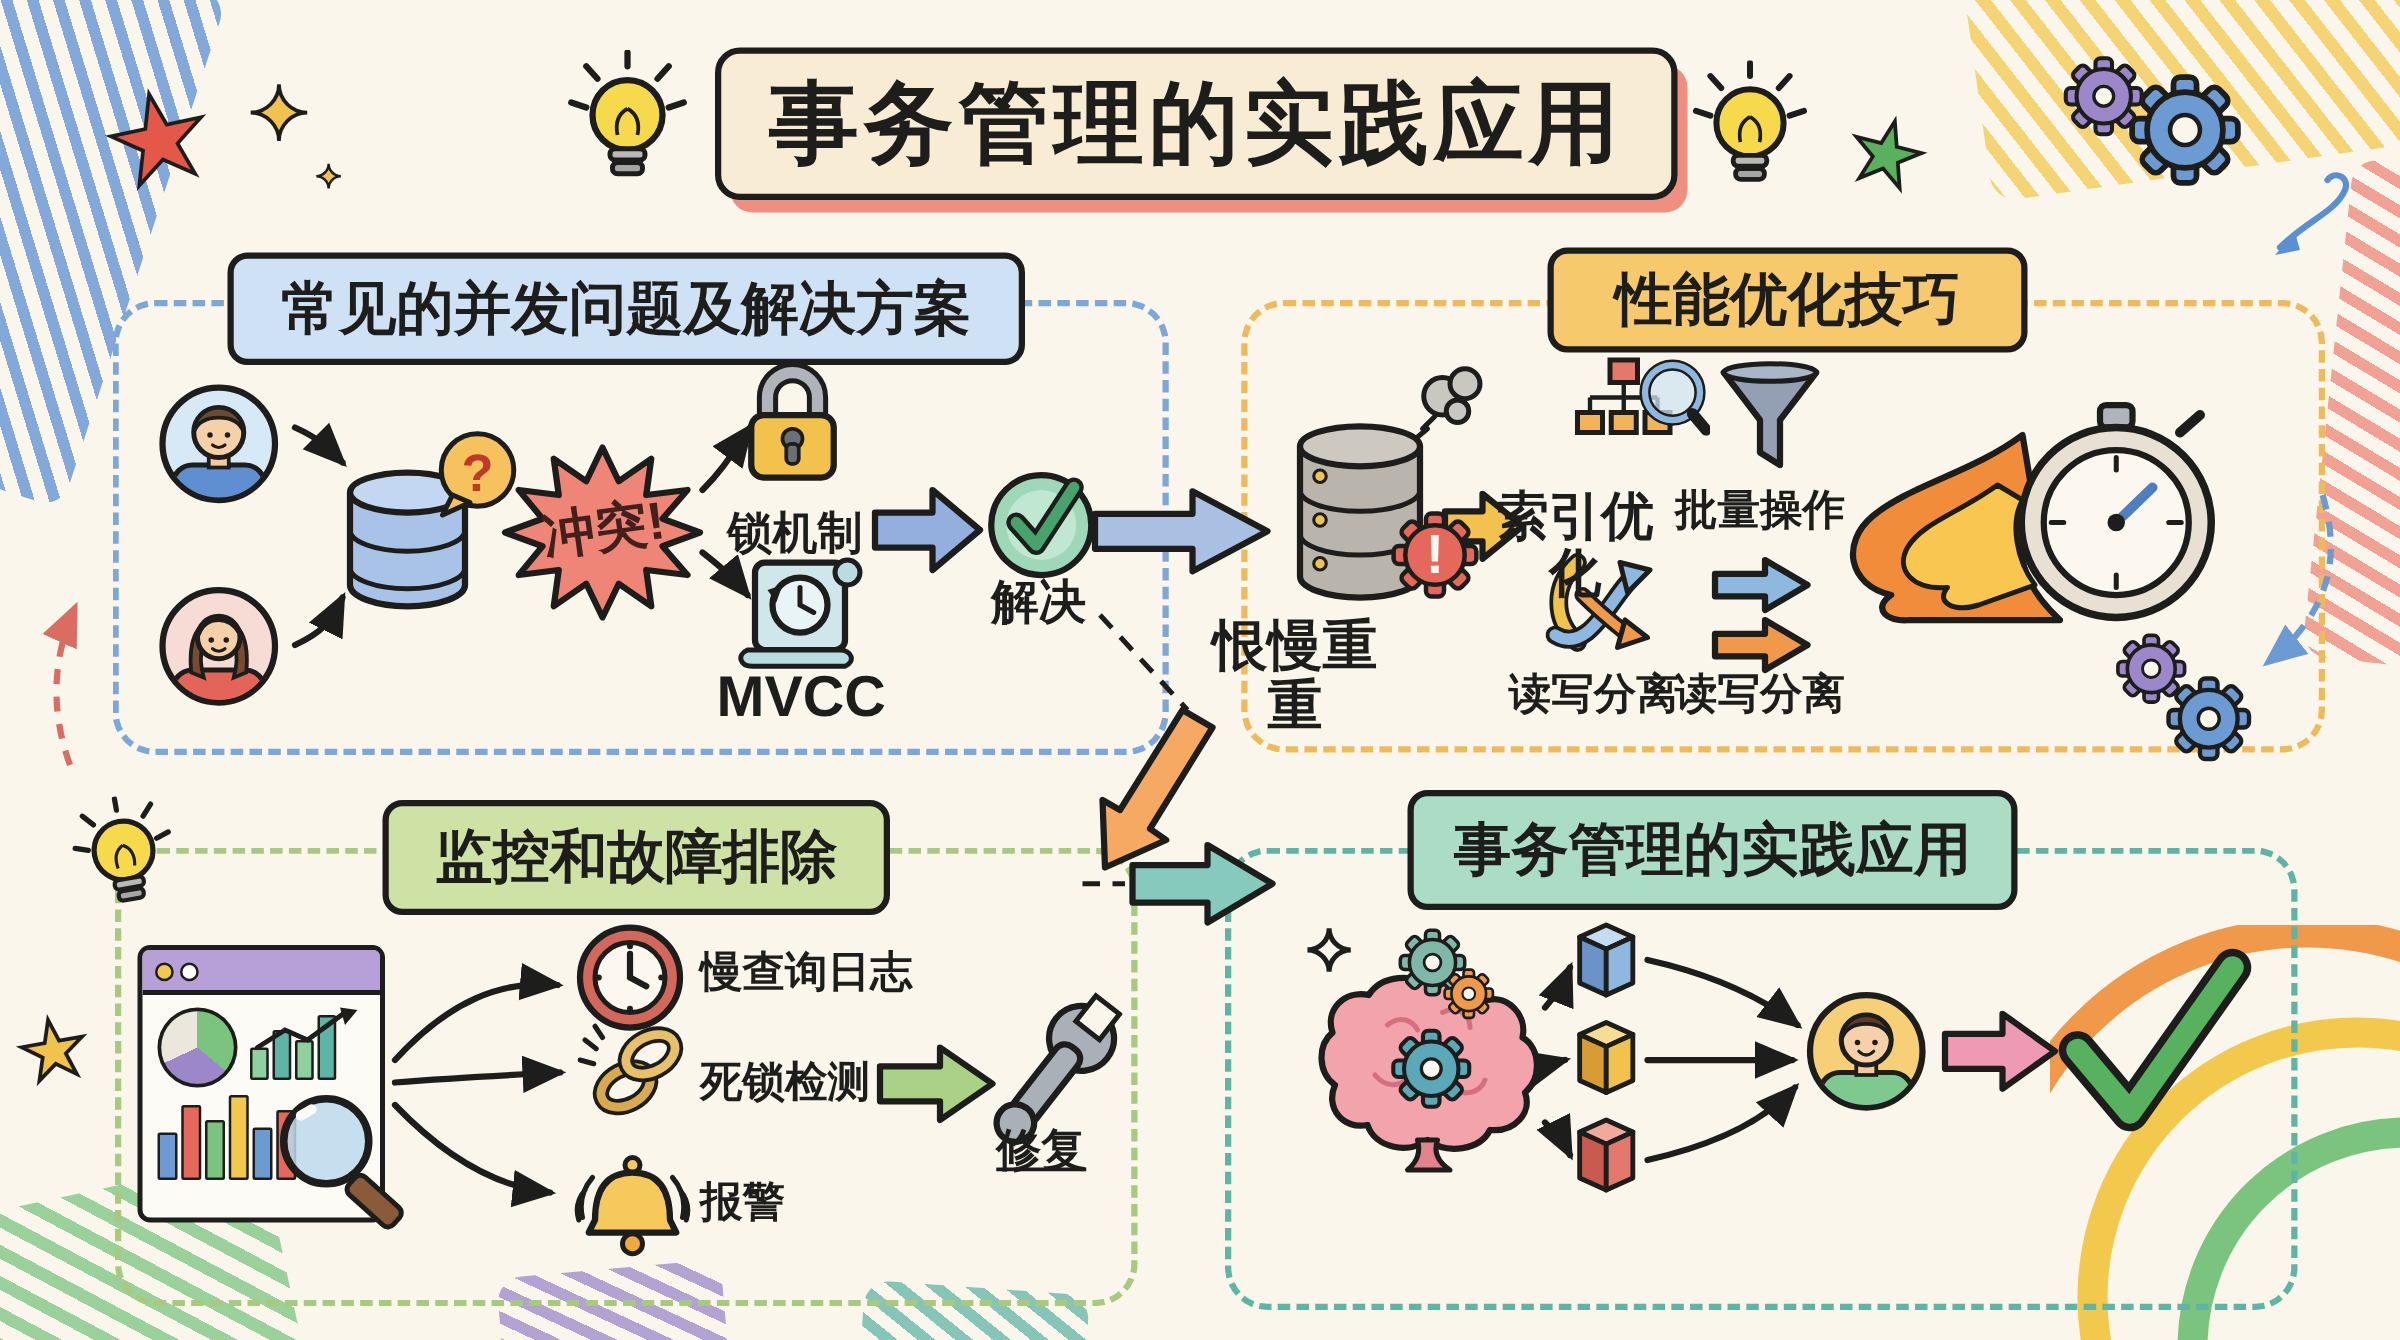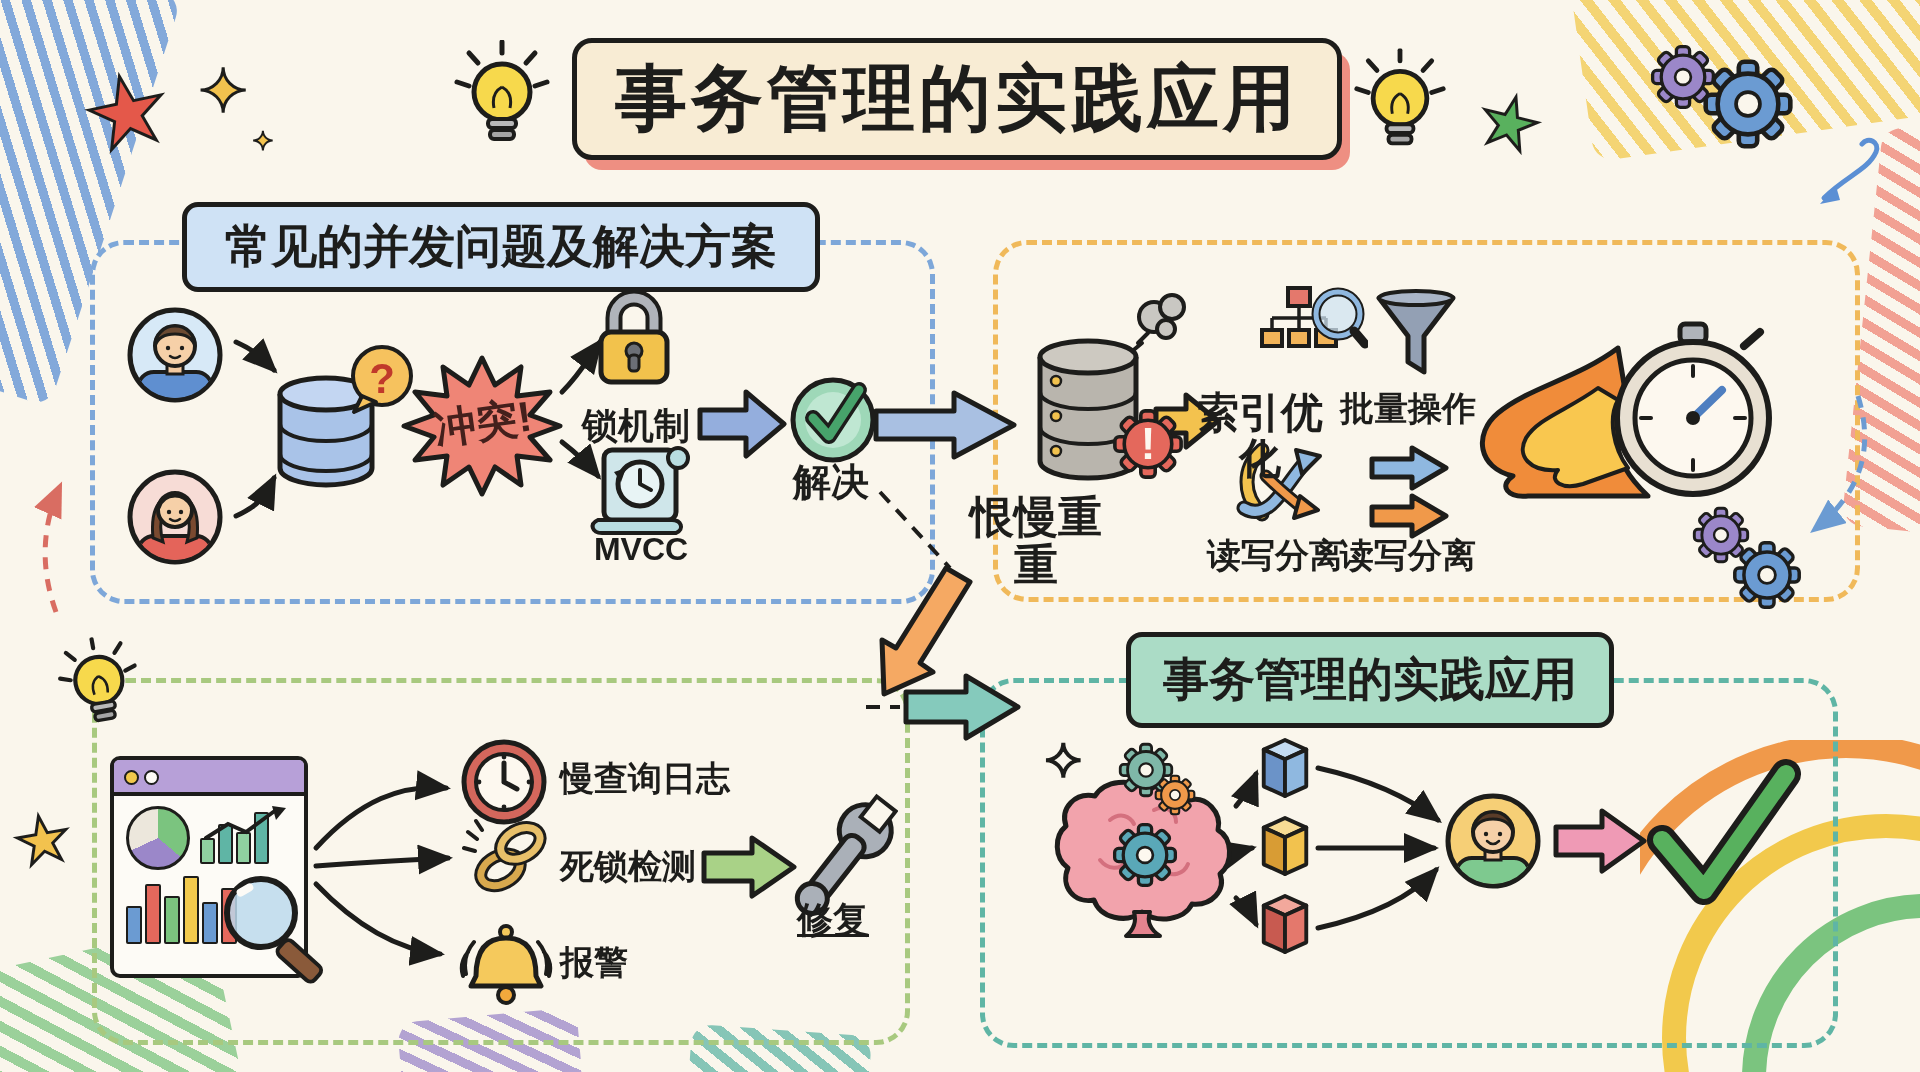--- a/index.html
+++ b/index.html
@@ -117,20 +117,26 @@
   </div>
 
   <div class="boxborder" style="left:90px;top:240px;width:835px;height:354px;border:5px dashed #7da7d9;"></div>
   <div class="boxborder" style="left:993px;top:240px;width:857px;height:352px;border:5px dashed #f0b95a;"></div>
   <div class="boxborder" style="left:92px;top:678px;width:808px;height:357px;border:5px dashed #a8c97f;"></div>
   <div class="boxborder" style="left:980px;top:678px;width:848px;height:360px;border:5px dashed #5fb5a5;"></div>
 
   <div class="tab" style="left:182px;top:202px;width:628px;height:80px;background:#cfe2f5;">
     <span style="font-size:46px;">常见的并发问题及解决方案</span>
   </div>
+  <div class="tab" style="left:1238px;top:198px;width:374px;height:74px;background:#f6c96d;">
+    <span style="font-size:46px;">性能优化技巧</span>
+  </div>
+  <div class="tab" style="left:306px;top:640px;width:396px;height:82px;background:#cfe2a6;">
+    <span style="font-size:46px;">监控和故障排除</span>
+  </div>
   <div class="tab" style="left:1126px;top:632px;width:478px;height:86px;background:#abdcc6;">
     <span style="font-size:46px;">事务管理的实践应用</span>
   </div>
 
   <svg class="overlay" width="1920" height="1072" viewBox="0 0 1920 1072">
     <defs>
       <marker id="mb" markerWidth="9" markerHeight="8" refX="6" refY="3" orient="auto" markerUnits="strokeWidth">
         <path d="M0,0 L7,3 L0,6 Z" fill="#1d1d1b"></path>
         </marker>
       <marker id="mred" markerWidth="9" markerHeight="8" refX="6" refY="3" orient="auto" markerUnits="strokeWidth">
@@ -248,21 +254,21 @@
   <span class="txt ctr" style="left:556px;top:382px;width:160px;font-size:36px;margin-top:24px;">锁机制</span>
 
   <svg class="icon" style="left:588px;top:442px;width:106px;height:96px" viewBox="0 0 106 96">
     <rect x="16" y="8" width="72" height="70" rx="8" fill="#cfe6ea" stroke="#1d1d1b" stroke-width="5"></rect>
     <circle cx="90" cy="16" r="10" fill="#b8dde0" stroke="#1d1d1b" stroke-width="4"></circle>
     <path d="M10,78 h74 c9,0 13,9 4,13 h-74 c-10,0 -13,-9 -4,-13 Z" fill="#b8dde0" stroke="#1d1d1b" stroke-width="4"></path>
     <circle cx="52" cy="42" r="22" fill="#e8f4f5" stroke="#1d1d1b" stroke-width="5"></circle>
     <polygon points="26,30 38,26 33,40" fill="#1d1d1b"></polygon>
     <path d="M52,42 V28 M52,42 L63,48" stroke="#1d1d1b" stroke-width="4" stroke-linecap="round"></path>
   </svg>
-  <span class="txt ctr" style="left:556px;top:532px;width:170px;font-size:32px;">MVCC</span>
+  <span class="txt ctr" style="left:556px;top:532px;width:170px;font-size:46px;">MVCC</span>
 
   <svg class="icon" style="left:786px;top:368px;width:94px;height:96px" viewBox="0 0 94 96">
     <circle cx="47" cy="52" r="40" fill="#9ed8b8" stroke="#1d1d1b" stroke-width="5"></circle>
     <circle cx="47" cy="52" r="28" fill="#bfe7d2"></circle>
     <path d="M27,50 L43,68 L73,22" fill="none" stroke="#1d1d1b" stroke-width="16" stroke-linecap="round" stroke-linejoin="round"></path>
     <path d="M27,50 L43,68 L73,22" fill="none" stroke="#47a36b" stroke-width="9" stroke-linecap="round" stroke-linejoin="round"></path>
   </svg>
   <span class="txt ctr" style="left:751px;top:462px;width:160px;font-size:38px;">解决</span>
 
   <svg class="icon" style="left:1030px;top:285px;width:170px;height:205px" viewBox="0 0 170 205">

